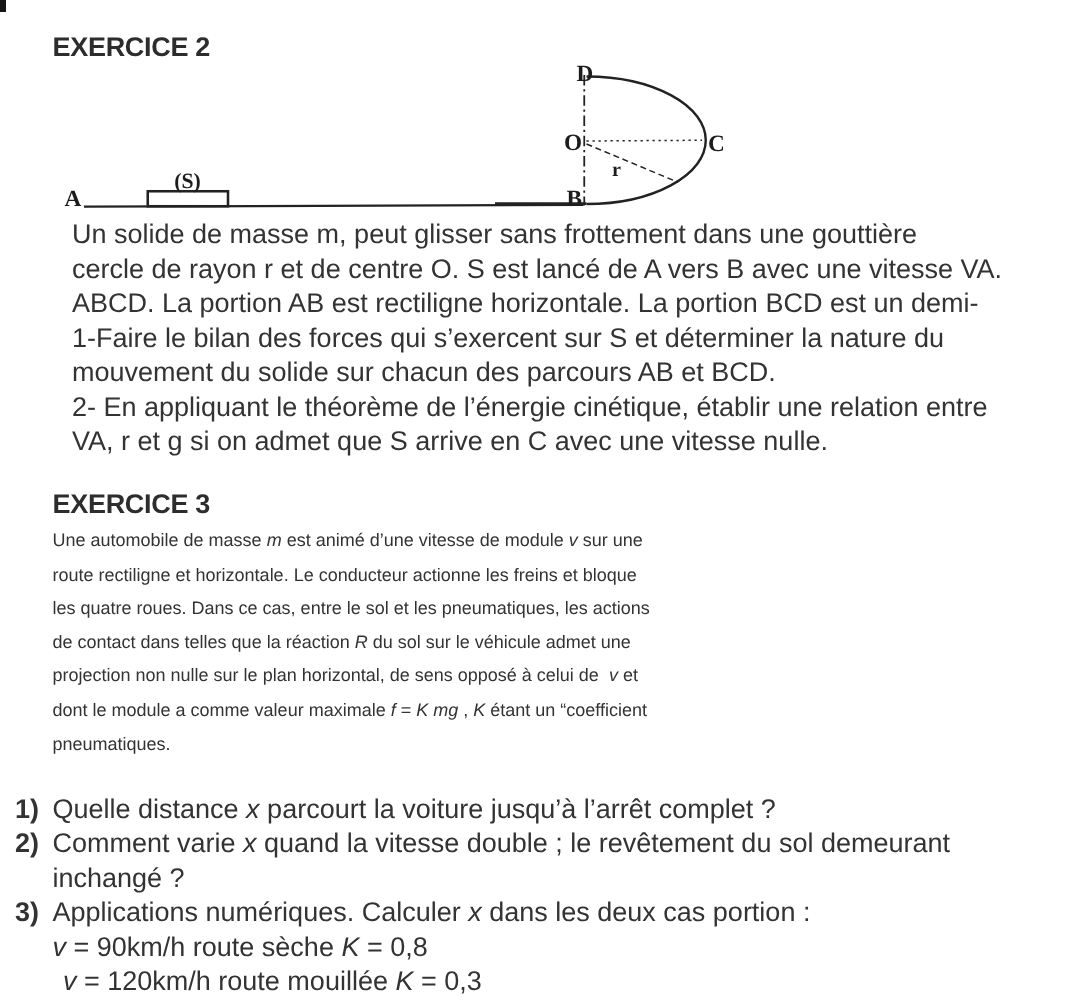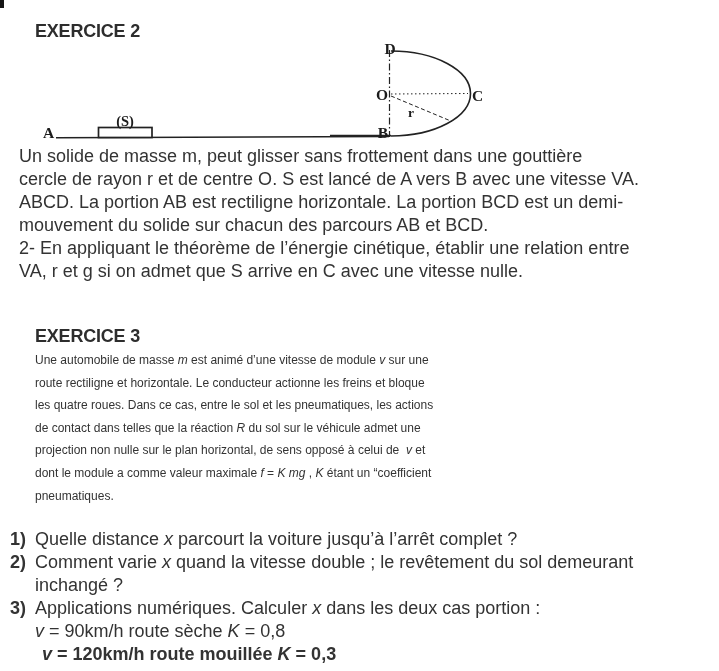--- a/index.html
+++ b/index.html
@@ -18,21 +18,21 @@
   }
   .ex-title {
     position: absolute; left: 35px; margin: 0;
     font-size: 18px; font-weight: 700; letter-spacing: -0.2px;
     color: #2d2d2d; line-height: 20px;
   }
   #ex2-title { top: 21px; text-align: center; }
   #ex3-title { top: 326px; }
   #diagram { position: absolute; left: 0; top: 0; }
   #ex2-body {
-    position: absolute; left: 19px; top: 145px;
+    position: absolute; left: 48px; top: 145px;
     font-size: 18px; line-height: 23px;
   }
   #ex3-body {
     position: absolute; left: 35px; top: 349px;
     font-size: 12px; line-height: 22.6px;
   }
   #ex3-list {
     position: absolute; left: 10px; top: 528px;
     font-size: 18px; line-height: 23px;
   }
@@ -76,20 +76,21 @@
     <text class="dlabel" x="388" y="100" font-size="15.5" text-anchor="end">O</text>
     <text class="dlabel" x="472" y="100.5" font-size="15.5" text-anchor="start">C</text>
     <text class="dlabel" x="388" y="137.5" font-size="15.5" text-anchor="end">B</text>
     <text class="dlabel" x="411" y="117" font-size="13.5" text-anchor="middle">r</text>
   </svg>
 
   <div id="ex2-body">
       <div class="tline"><span>Un solide de masse m, peut glisser sans frottement dans une gouttière</span></div>
       <div class="tline"><span>cercle de rayon r et de centre O. S est lancé de A vers B avec une vitesse VA.</span></div>
       <div class="tline"><span>ABCD. La portion AB est rectiligne horizontale. La portion BCD est un demi-</span></div>
+      <div class="tline"><span>1-Faire le bilan des forces qui s’exercent sur S et déterminer la nature du</span></div>
       <div class="tline"><span>mouvement du solide sur chacun des parcours AB et BCD.</span></div>
       <div class="tline"><span>2- En appliquant le théorème de l’énergie cinétique, établir une relation entre</span></div>
       <div class="tline"><span>VA, r et g si on admet que S arrive en C avec une vitesse nulle.</span></div>
     </div>
 
   <h1 id="ex3-title" class="ex-title">EXERCICE 3</h1>
 
   <div id="ex3-body">
       <div class="tline"><span>Une automobile de masse </span><span class="it">m</span><span> est animé d’une vitesse de module </span><span class="it">v</span><span> sur une</span></div>
       <div class="tline"><span>route rectiligne et horizontale. Le conducteur actionne les freins et bloque</span></div>
@@ -99,16 +100,16 @@
       <div class="tline"><span>dont le module a comme valeur maximale </span><span class="it">f</span><span> = </span><span class="it">K mg</span><span> , </span><span class="it">K</span><span> étant un “coefficient</span></div>
       <div class="tline"><span>pneumatiques.</span></div>
     </div>
 
   <div id="ex3-list">
       <div class="lrow"><span class="lnum">1)</span><span class="lcontent"><span>Quelle distance </span><span class="it">x</span><span> parcourt la voiture jusqu’à l’arrêt complet ?</span></span></div>
       <div class="lrow"><span class="lnum">2)</span><span class="lcontent"><span>Comment varie </span><span class="it">x</span><span> quand la vitesse double ; le revêtement du sol demeurant</span></span></div>
       <div class="lrow"><span class="lnum"></span><span class="lcontent"><span>inchangé ?</span></span></div>
       <div class="lrow"><span class="lnum">3)</span><span class="lcontent"><span>Applications numériques. Calculer </span><span class="it">x</span><span> dans les deux cas portion :</span></span></div>
       <div class="lrow"><span class="lnum"></span><span class="lcontent"><span class="it">v</span><span> = 90km/h route sèche </span><span class="it">K</span><span> = 0,8</span></span></div>
-      <div class="lrow"><span class="lnum"></span><span class="lcontent" style="padding-left: 7px; font-weight: bold;"><span class="it">v</span><span> = 120km/h route mouillée </span><span class="it">K</span><span> = 0,3</span></span></div>
+      <div class="lrow"><span class="lnum"></span><span class="lcontent" style="padding-left: 7px;"><span class="it">v</span><span> = 120km/h route mouillée </span><span class="it">K</span><span> = 0,3</span></span></div>
     </div>
 
 </div>
 
 </body></html>

